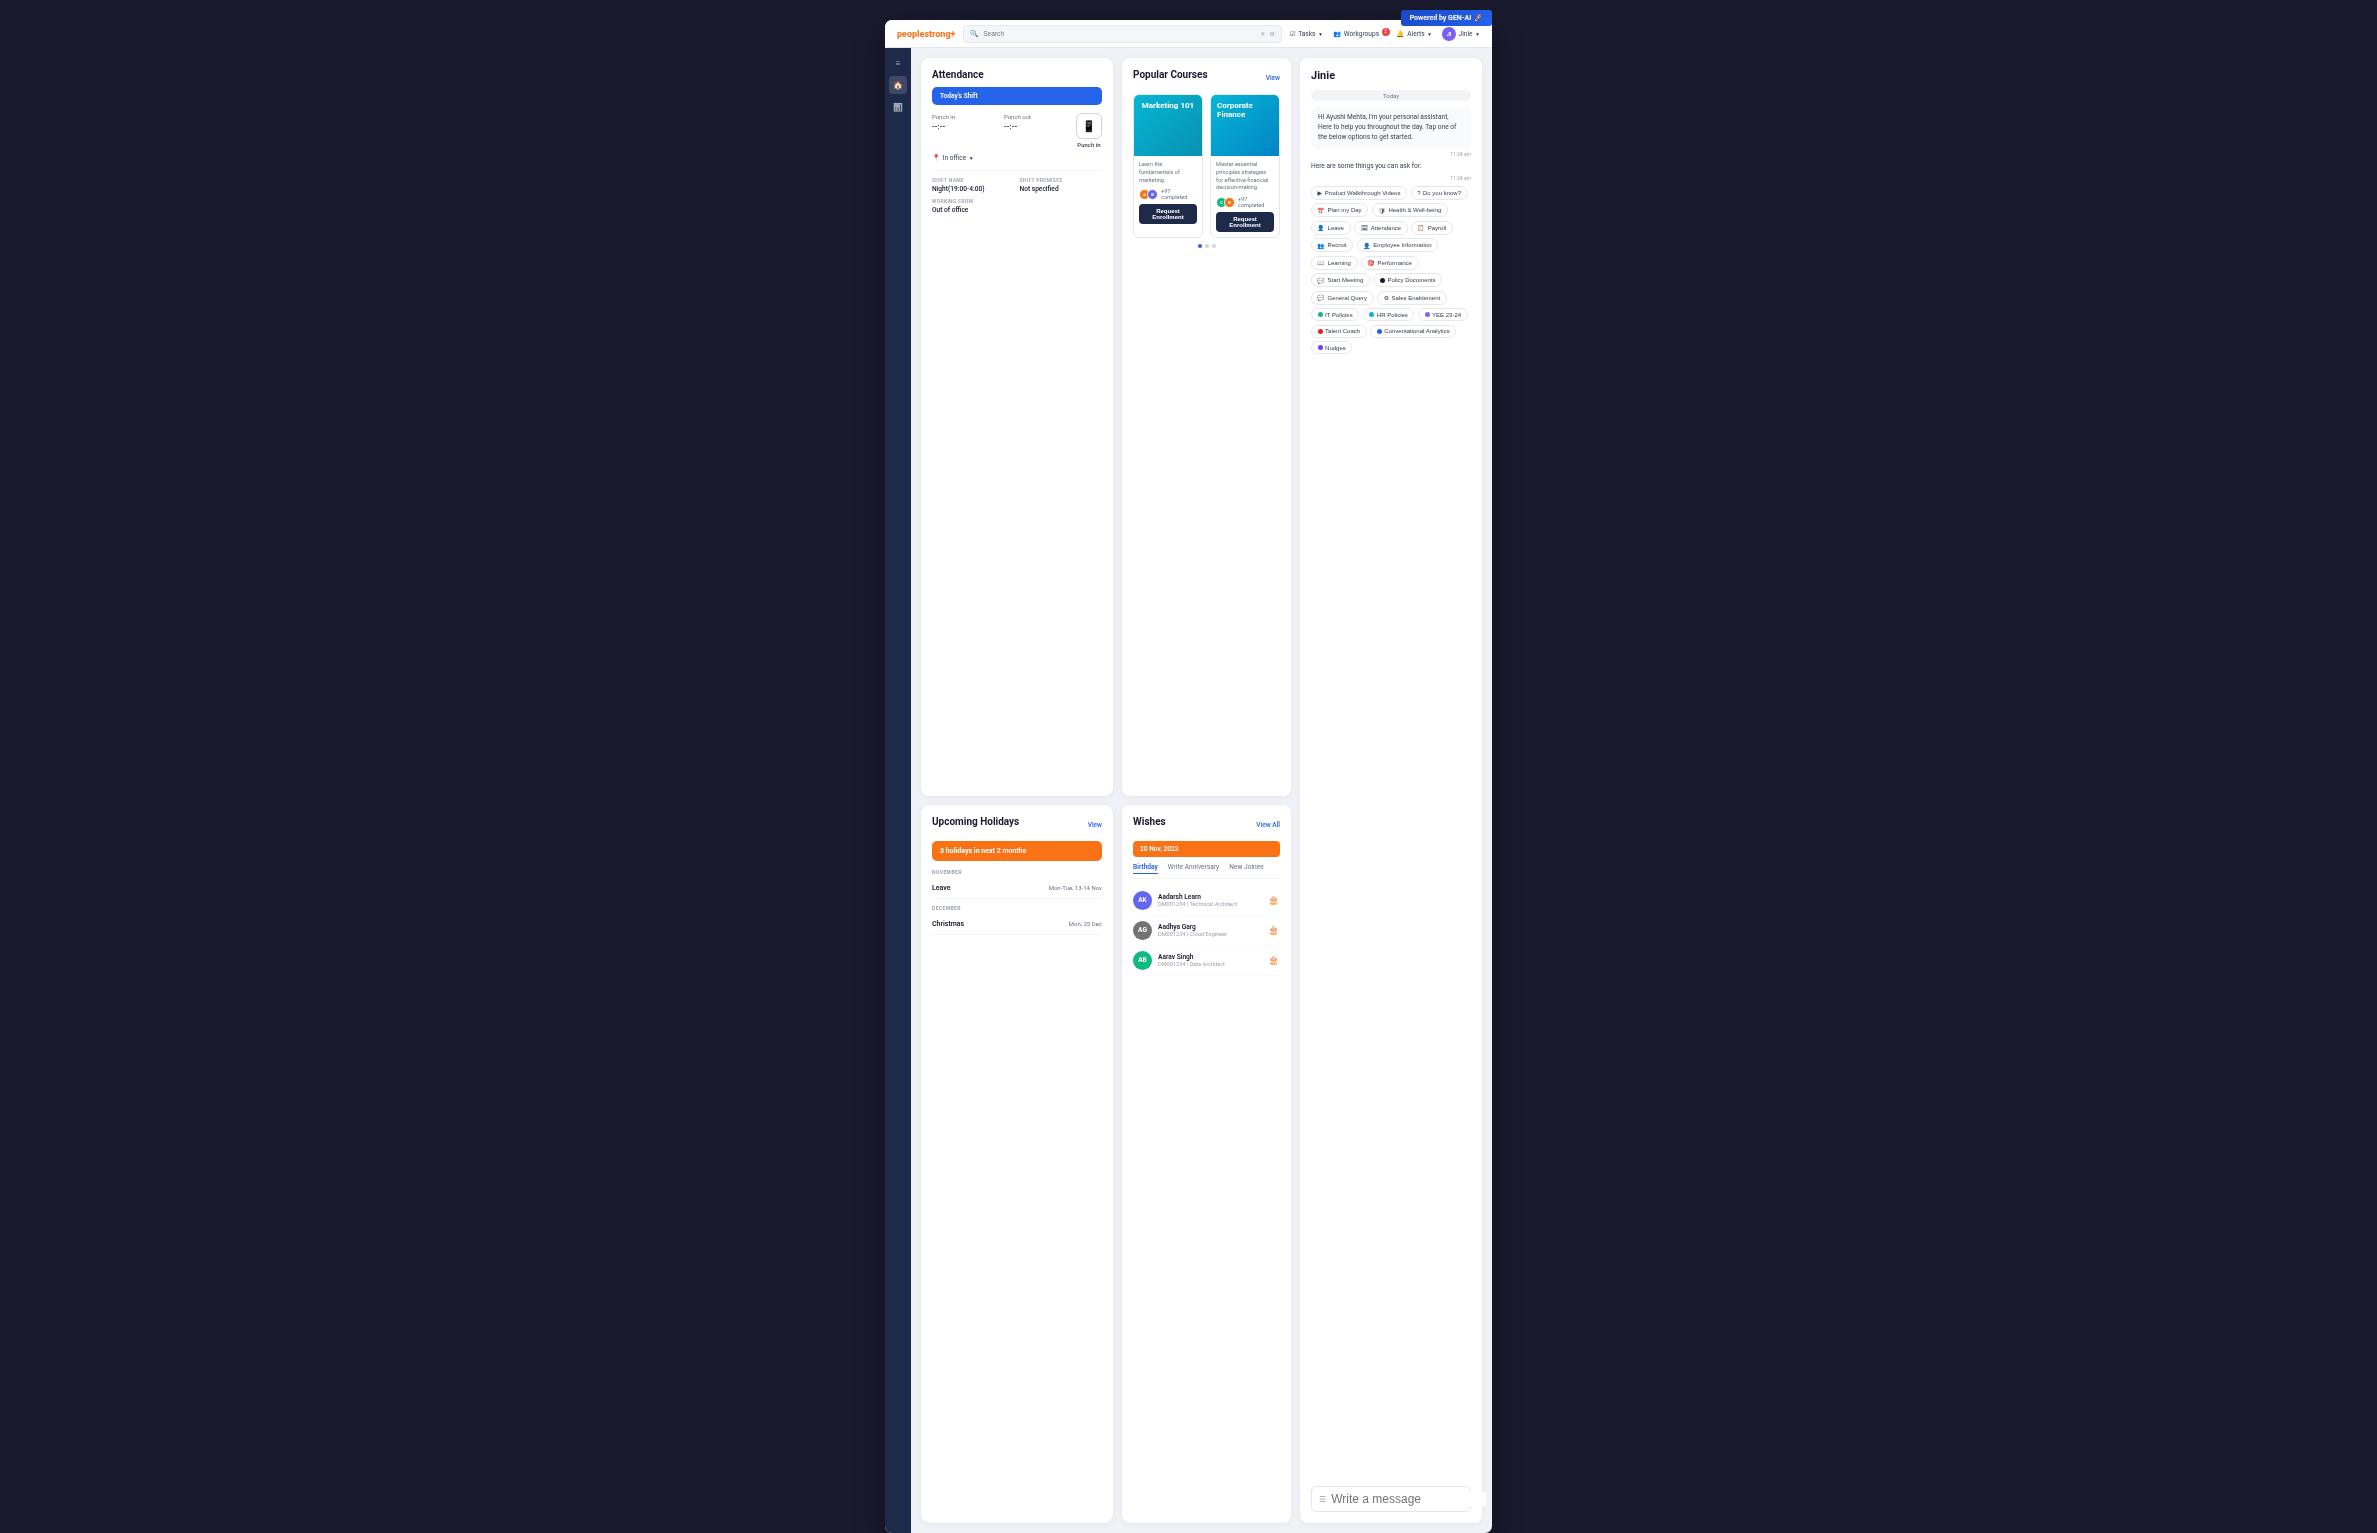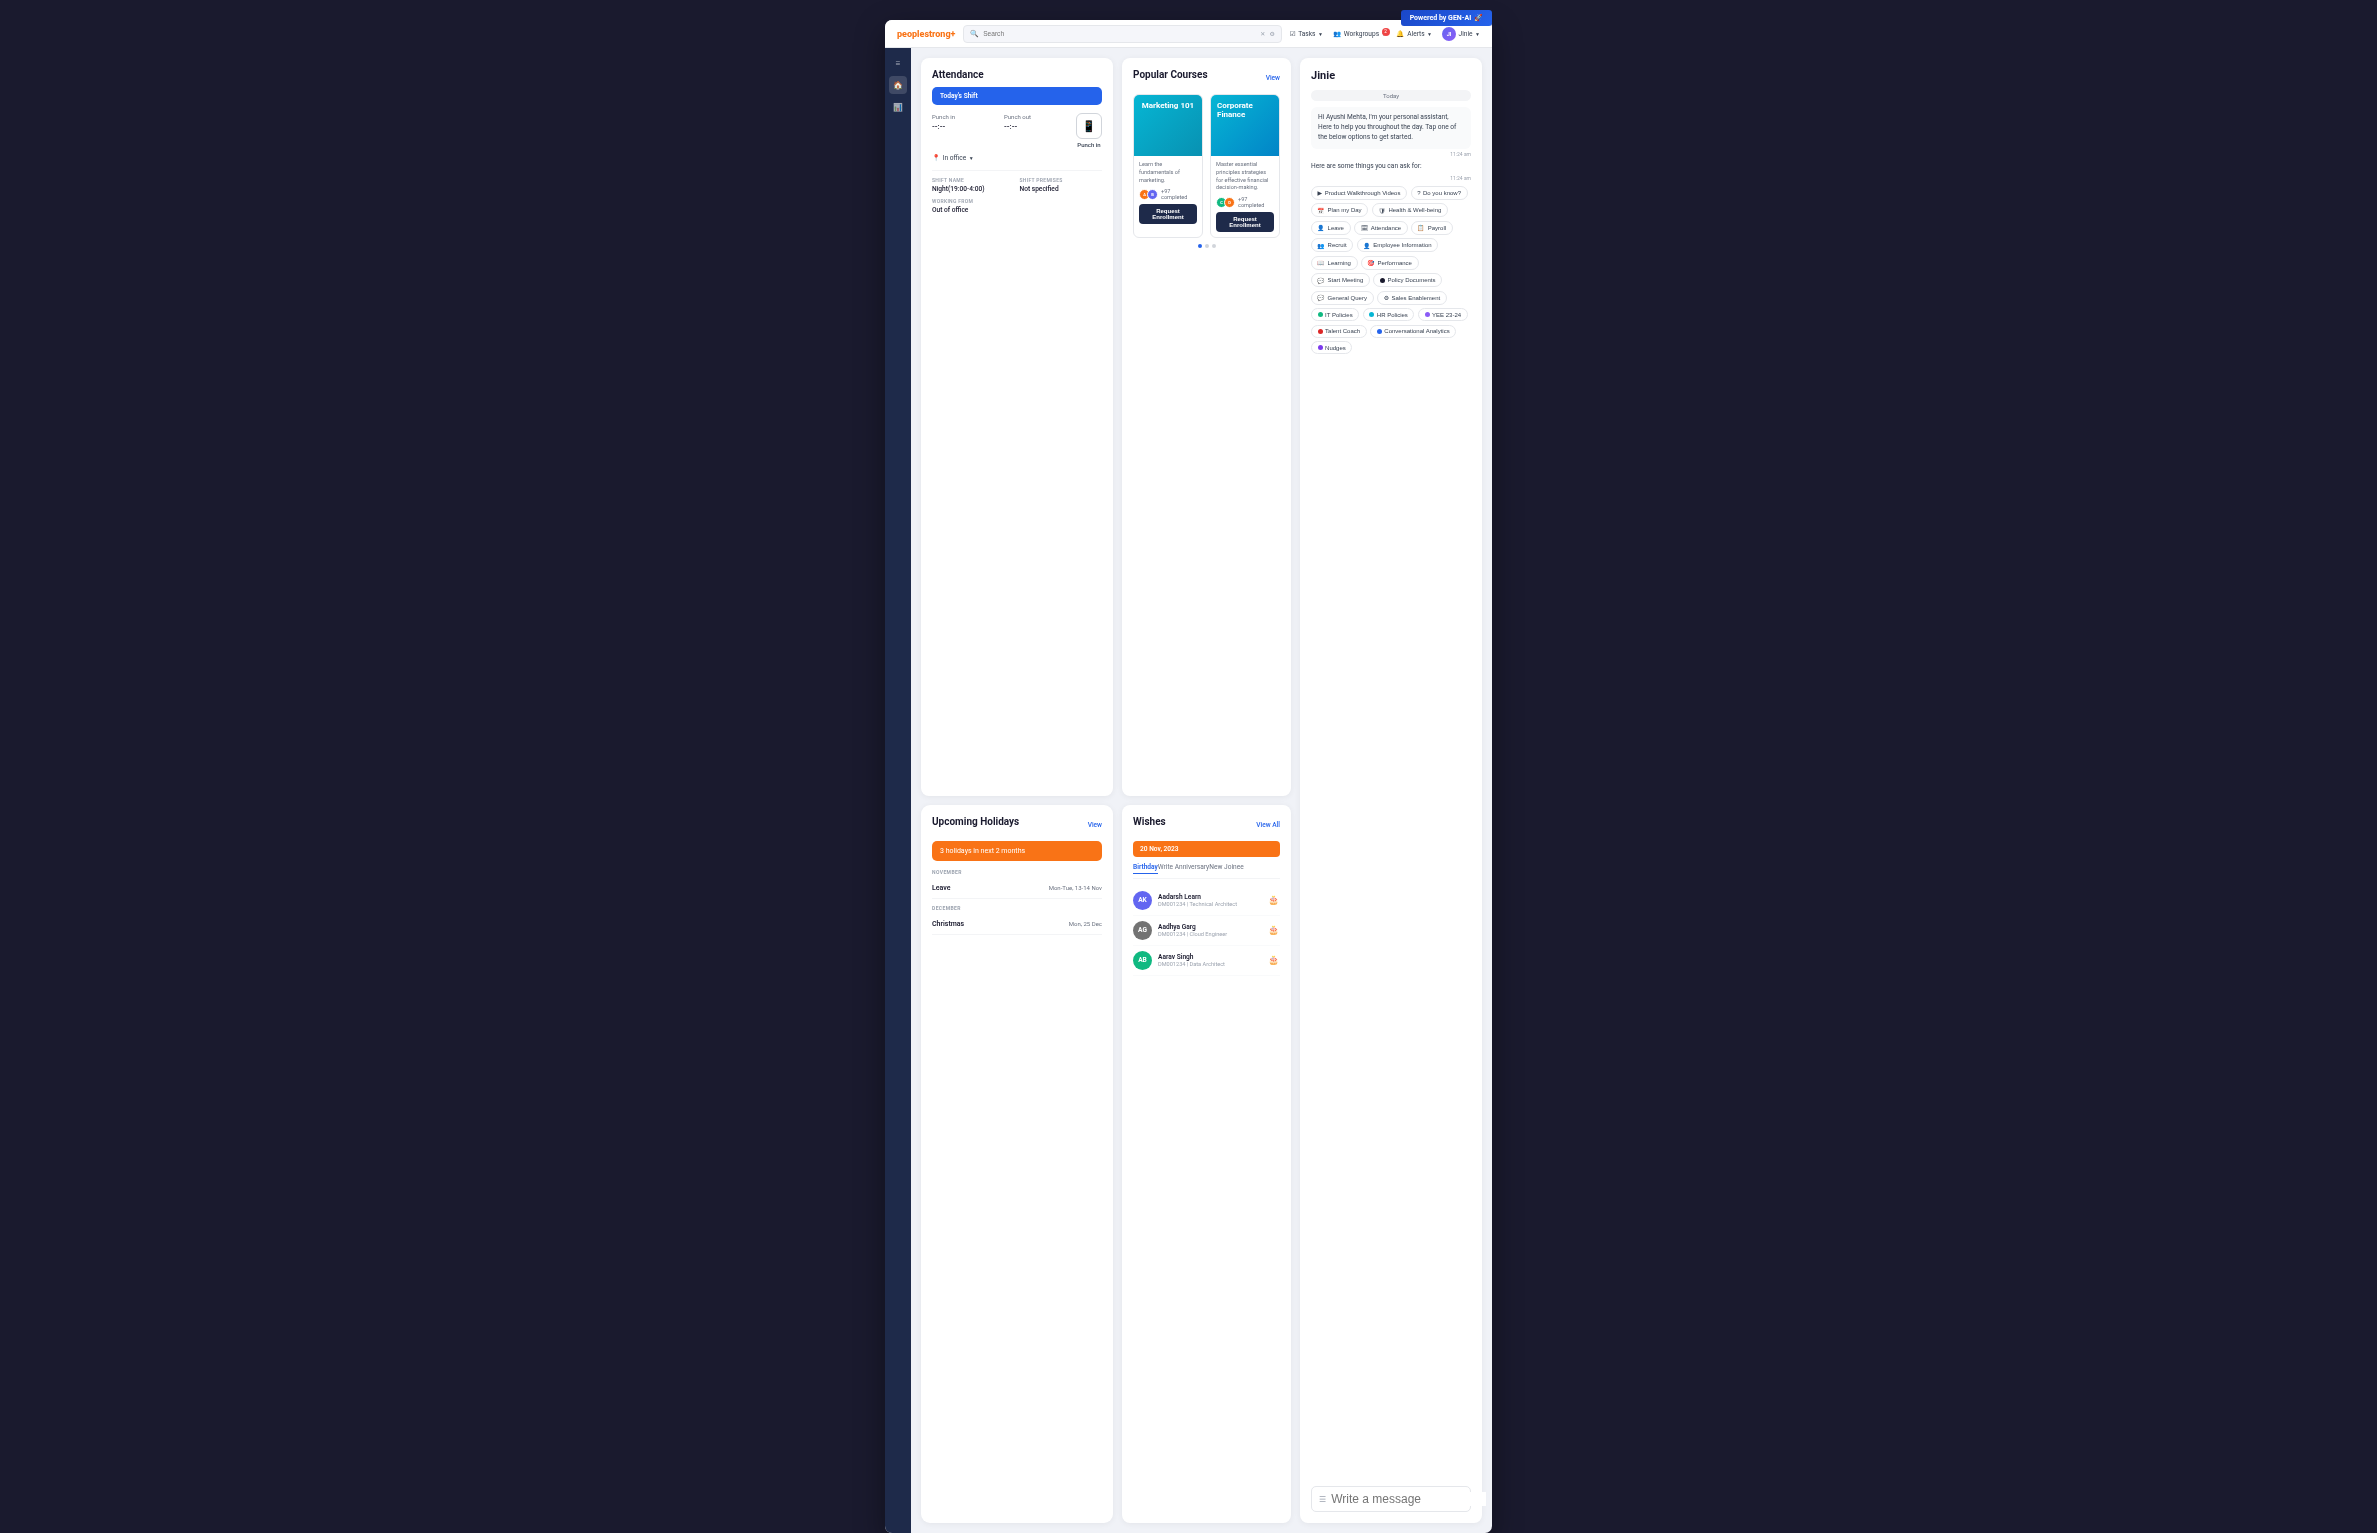--- a/index.html
+++ b/index.html
@@ -269,21 +269,21 @@
       font-size: 6.6px;
       font-weight: 500;
       cursor: pointer;
     }
     .holiday-banner {
       background: #f97316;
       border-radius: 5px;
       padding: 6px 8px;
       color: white;
       font-size: 7px;
-      font-weight: 400;
+      font-weight: 700;
       margin-bottom: 8px;
     }
     .holiday-month {
       font-size: 5px;
       font-weight: 700;
       color: #9ca3af;
       text-transform: uppercase;
       letter-spacing: 0.4px;
       margin-bottom: 3px;
     }
@@ -392,20 +392,21 @@
       background: #f97316;
       border-radius: 4px;
       padding: 4px 7px;
       color: white;
       font-size: 6.6px;
       font-weight: 600;
       margin-bottom: 6px;
     }
     .wishes-tabs {
       display: flex;
+      gap: 10px;
       margin-bottom: 7px;
       border-bottom: 0.5px solid #f3f4f6;
       padding-bottom: 4px;
     }
     .wish-tab {
       font-size: 6.6px;
       color: #6b7280;
       cursor: pointer;
       padding-bottom: 2px;
     }

